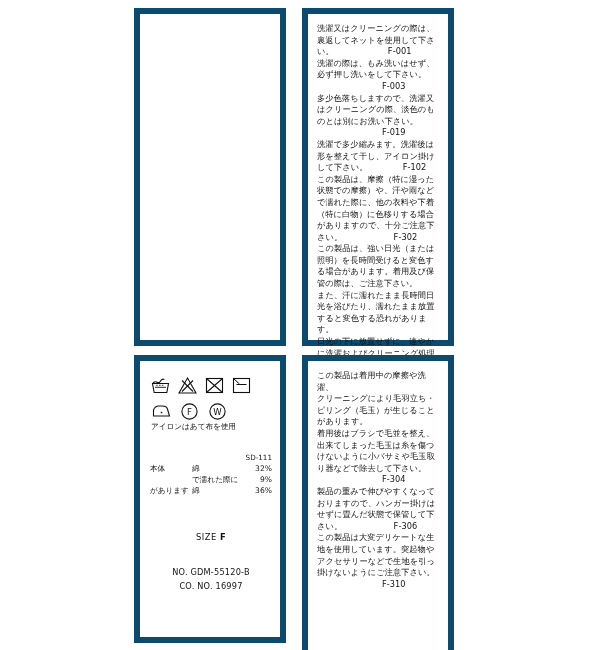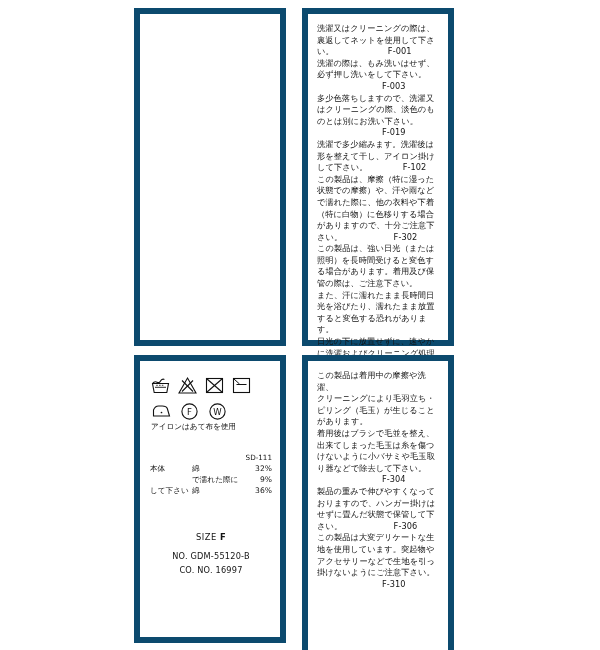--- a/index.html
+++ b/index.html
@@ -132,21 +132,21 @@
     letter-spacing: 0.5px;
     margin-top: 28px;
   }
   .size-line b { font-weight: bold; }
   .num-line {
     font-size: 8.2px;
     letter-spacing: 0.2px;
     text-align: center;
   }
   .num-wrap {
-    margin-top: 4px;
+    margin-top: 20px;
     text-align: center;
     line-height: 14px;
   }
 
   
   .company-block {
     margin-top: 22px;
     text-align: center;
     font-size: 7.8px;
     line-height: 13px;
@@ -269,21 +269,21 @@
           <td class="c-label">本体</td>
           <td class="c-mat">綿</td>
           <td class="c-pct">32%</td>
         </tr>
         <tr>
           <td class="c-label"></td>
           <td class="c-mat">で濡れた際に</td>
           <td class="c-pct">9%</td>
         </tr>
         <tr>
-          <td class="c-label">して下さい</td>
+          <td class="c-label">があります</td>
           <td class="c-mat">綿</td>
           <td class="c-pct">36%</td>
         </tr>
       </tbody>
         </table>
 
       <div class="size-block">
         <div class="size-line">
           <span>SIZE</span>
           <b>F</b>

